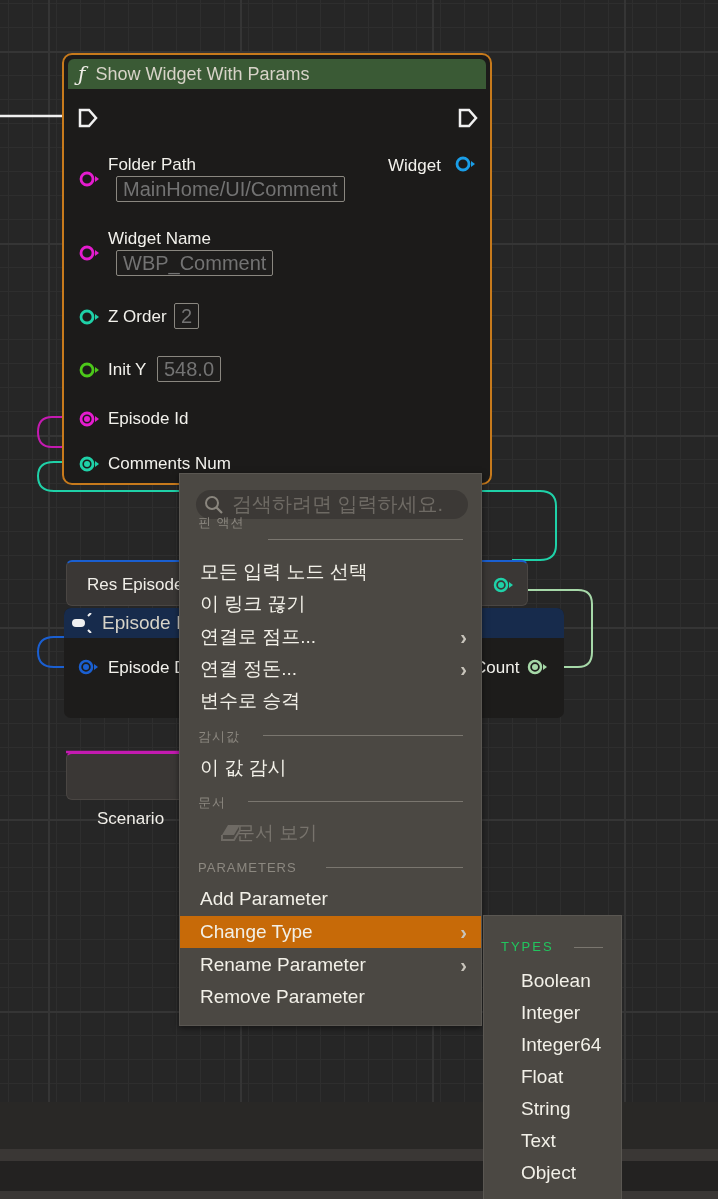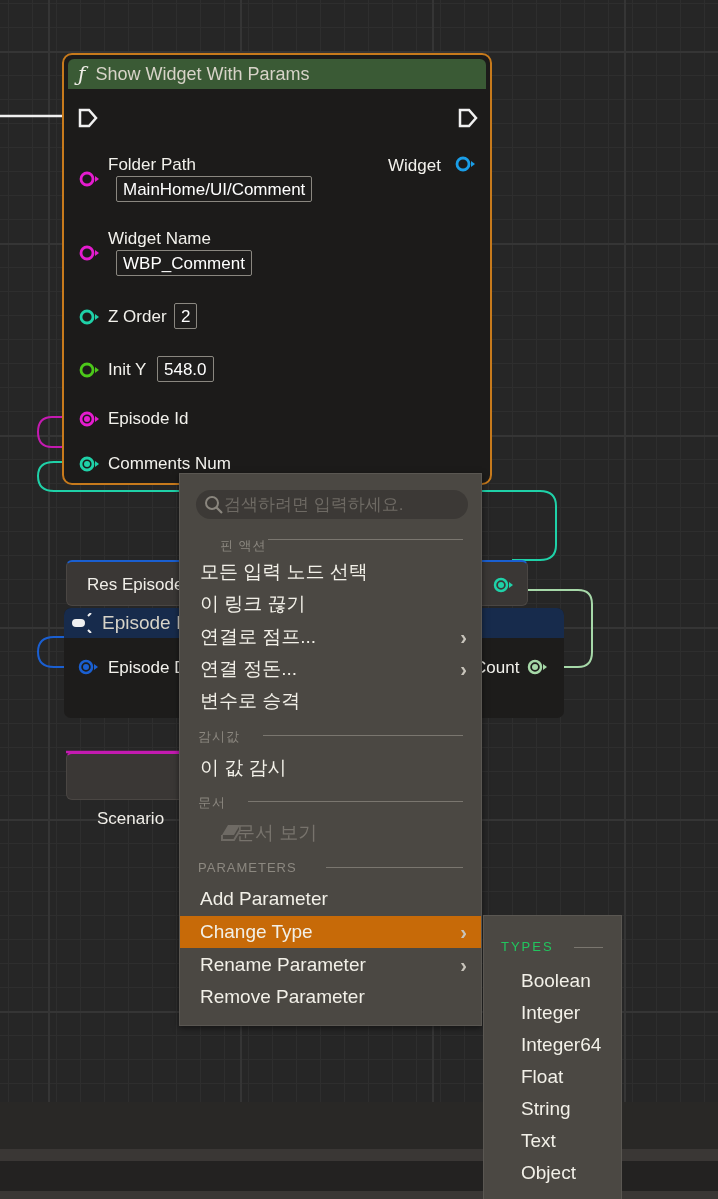--- a/index.html
+++ b/index.html
@@ -29,21 +29,21 @@
     position:absolute; left:4px; top:4px; right:4px; height:30px;
     background:#3a5a35; border-radius:6px 6px 0 0;
     display:flex; align-items:center; padding-left:10px;
   }
   .node-header .f-icon { font-family:"DejaVu Serif", serif; font-style:italic; font-size:20px; color:#f0eee8; margin-right:10px; }
   .node-header .title { font-size:18px; color:#d7d3c8; }
 
   .pin-label { position:absolute; font-size:17px; color:#f2f1ec; white-space:nowrap; }
   .pin-field {
     position:absolute; height:26px; border:1.5px solid #8a8780; border-radius:2px;
-    font-size:17px; color:#ffffff; line-height:25px; padding:0 6px; box-sizing:border-box;
+    font-size:20px; color:#737373; line-height:25px; padding:0 6px; box-sizing:border-box;
     background:#1e1d1c; white-space:nowrap;
   }
   .pin-icon { position:absolute; width:22px; height:16px; }
 
   
   .var-node {
     position:absolute; background:#3a3735; border:1px solid #4a4643; border-radius:6px;
     box-sizing:border-box; font-size:17px; color:#f0eee8;
   }
   .break-node {
@@ -56,21 +56,21 @@
   
   .menu {
     position:absolute; left:179px; top:473px; width:303px; height:553px;
     background:#4b4843; border:1px solid #5a5752; box-sizing:border-box;
     box-shadow:0 2px 6px rgba(0,0,0,.5);
   }
   .search {
     position:absolute; left:16px; top:16px; width:272px; height:29px;
     background:#3c3936; border-radius:15px; display:flex; align-items:center;
   }
-  .search .ph { font-size:17px; color:#6e6a64; }
+  .search .ph { font-size:20px; color:#6e6a64; margin-left:8px; }
   .sect { position:absolute; left:18px; font-size:13px; color:#8c8880; letter-spacing:1px; }
   .sect-line { position:absolute; height:1px; background:#7a766f; right:18px; }
   .mi { position:absolute; left:0; width:100%; height:32px; box-sizing:border-box; padding-left:20px; font-size:19px; color:#f2f0e8; line-height:32px; }
   .mi.dis { color:#77736c; }
   .mi.hl { background:#c76a08; }
   .chev { position:absolute; right:14px; top:0; font-size:20px; color:#c8c4bb; font-weight:bold; }
 
   .submenu {
     position:absolute; left:483px; top:915px; width:139px; height:290px;
     background:#4b4843; border:1px solid #5a5752; box-sizing:border-box;
@@ -197,21 +197,21 @@
 
 <div class="menu">
   <div class="search">
     <svg style="margin-left:8px" width="20" height="20">
         <circle cx="8" cy="8" r="6" fill="none" stroke="#8a867e" stroke-width="2"></circle>
         <path d="M12.5 12.5 L18 18" stroke="#8a867e" stroke-width="2.2"></path>
       </svg>
     <span class="ph">검색하려면 입력하세요.</span>
   </div>
 
-  <span class="sect" style="top:63px;margin-left:22px;">핀 액션</span>
+  <span class="sect" style="top:40px;">핀 액션</span>
   <div class="sect-line" style="left:88px;top:65px;"></div>
   <div class="mi" style="top:82px;">모든 입력 노드 선택</div>
   <div class="mi" style="top:114px;">이 링크 끊기</div>
   <div class="mi" style="top:147px;"><span>연결로 점프...</span><span class="chev">›</span></div>
   <div class="mi" style="top:179px;"><span>연결 정돈...</span><span class="chev">›</span></div>
   <div class="mi" style="top:211px;">변수로 승격</div>
 
   <span class="sect" style="top:254px;">감시값</span>
   <div class="sect-line" style="left:83px;top:261px;"></div>
   <div class="mi" style="top:278px;">이 값 감시</div>

